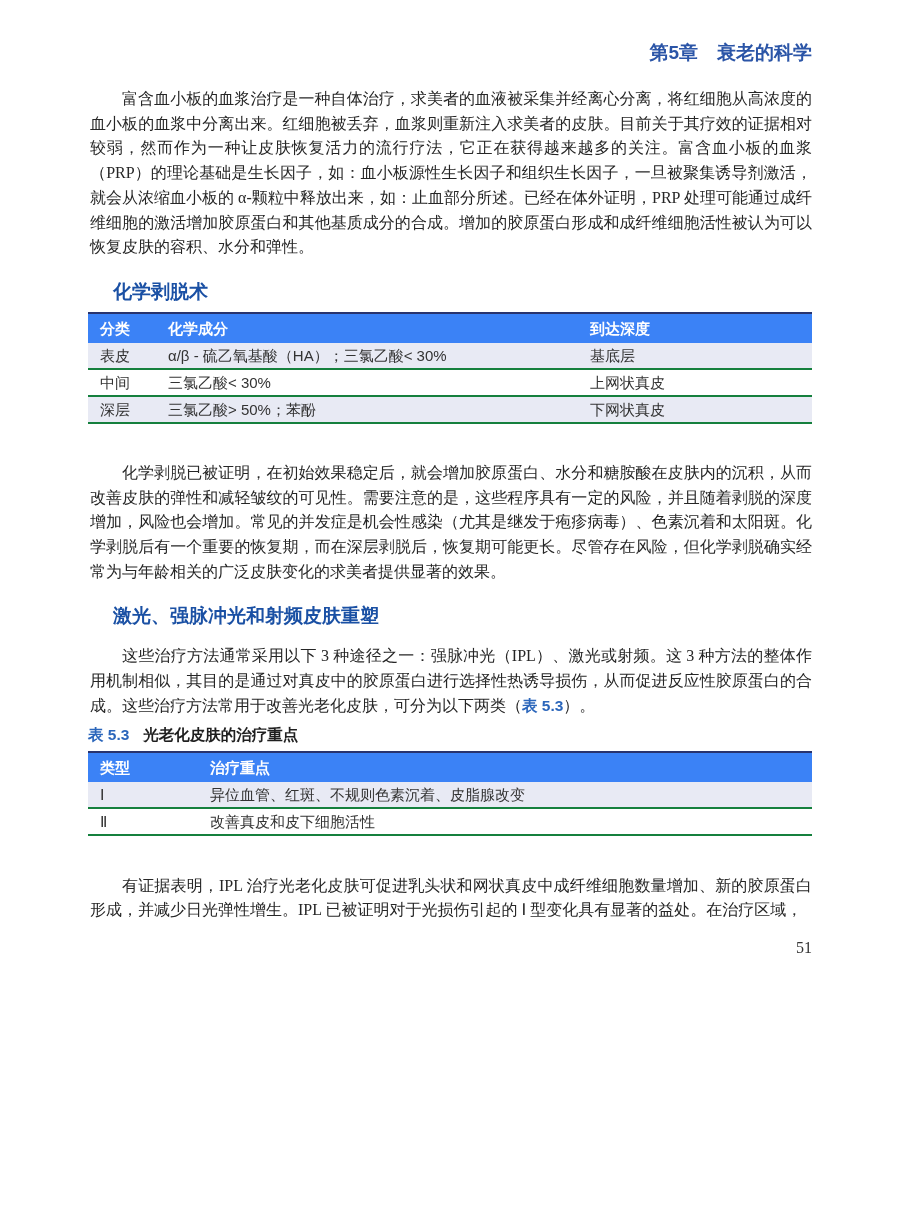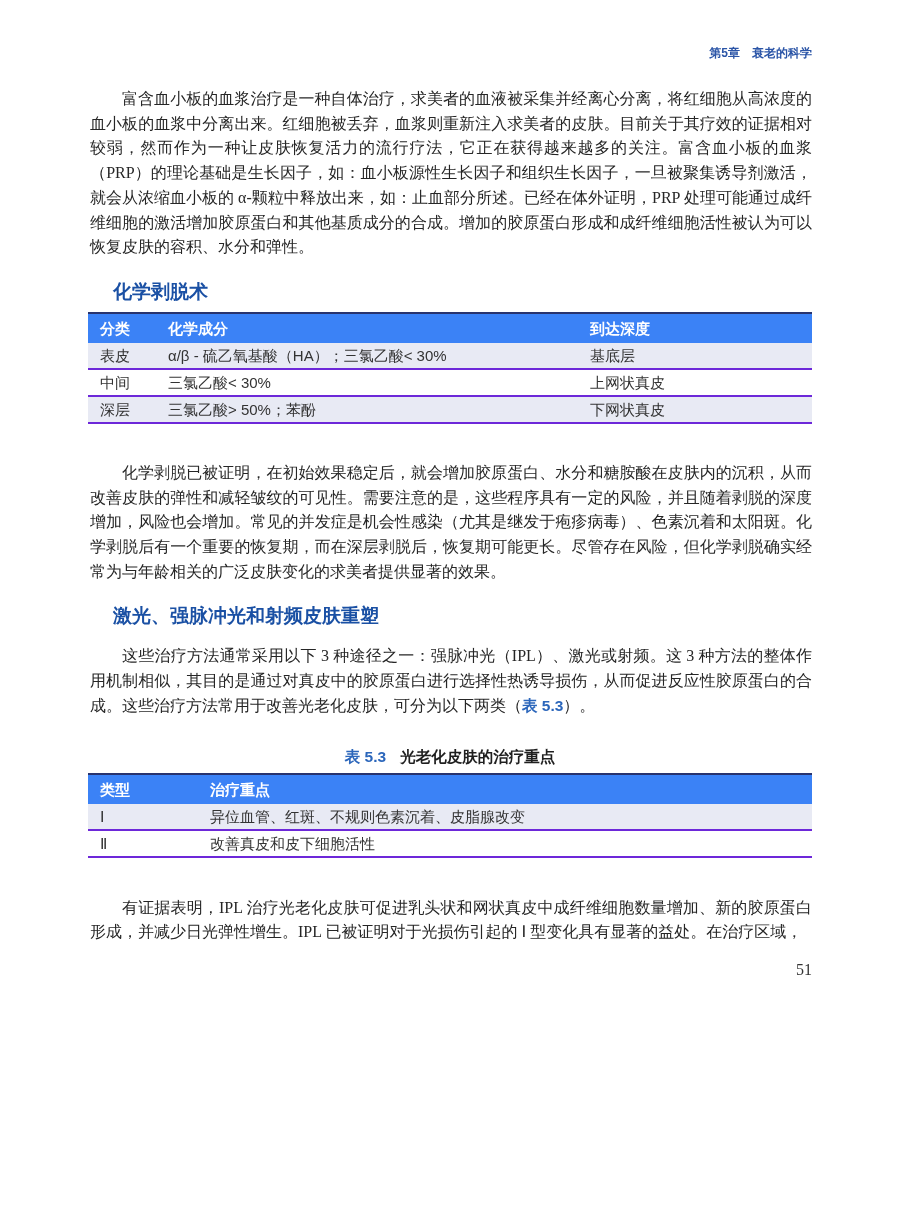--- a/index.html
+++ b/index.html
@@ -11,21 +11,21 @@
     background: #ffffff;
     padding: 44px 88px 0 90px;
     font-family: "Liberation Serif", serif;
     color: #262626;
     overflow: hidden;
   }
   .chapter-header {
     text-align: right;
     font-family: "Liberation Sans", sans-serif;
     font-weight: bold;
-    font-size: 12px;
+    font-size: 19px;
     line-height: 18px;
     color: #2b55a7;
   }
   h2.sec {
     margin: 0;
     padding-left: 23px;
     font-family: "Liberation Sans", sans-serif;
     font-weight: bold;
     font-size: 19px;
     line-height: 24px;
@@ -55,21 +55,21 @@
   .tbl-caption {
     margin-top: 17px;
     margin-left: -2px;
     font-family: "Liberation Sans", sans-serif;
     font-weight: bold;
     font-size: 15.5px;
     line-height: 19px;
     color: #1f1f1f;
   }
   .tbl-caption .cap-label { color: #2b66bb; margin-right: 14px; }
-  .cap53 { margin-top: 28px; text-align: center; }
+  .cap53 { margin-top: 6px; }
   table.tbl {
     margin-top: 8px;
     margin-left: -2px;
     width: 724px;
     border-collapse: collapse;
     table-layout: fixed;
     font-family: "Liberation Sans", sans-serif;
     font-size: 15px;
     border-top: 2px solid #28336e;
     border-bottom: 2px solid #4a4a4a;
@@ -80,21 +80,21 @@
     color: #ffffff;
     font-weight: bold;
     text-align: left;
     padding: 5px 12px;
     line-height: 19px;
   }
   table.tbl tbody td {
     padding: 3px 12px;
     line-height: 19px;
     color: #333333;
-    border-bottom: 2px solid #6d28d9;
+    border-bottom: 2px solid #15803d;
   }
   table.tbl tbody tr.alt td { background: #e8eaf4; }
   .page-number {
     margin-top: 16px;
     text-align: right;
     font-size: 16px;
     color: #333333;
   }
 </style>
 </head>

